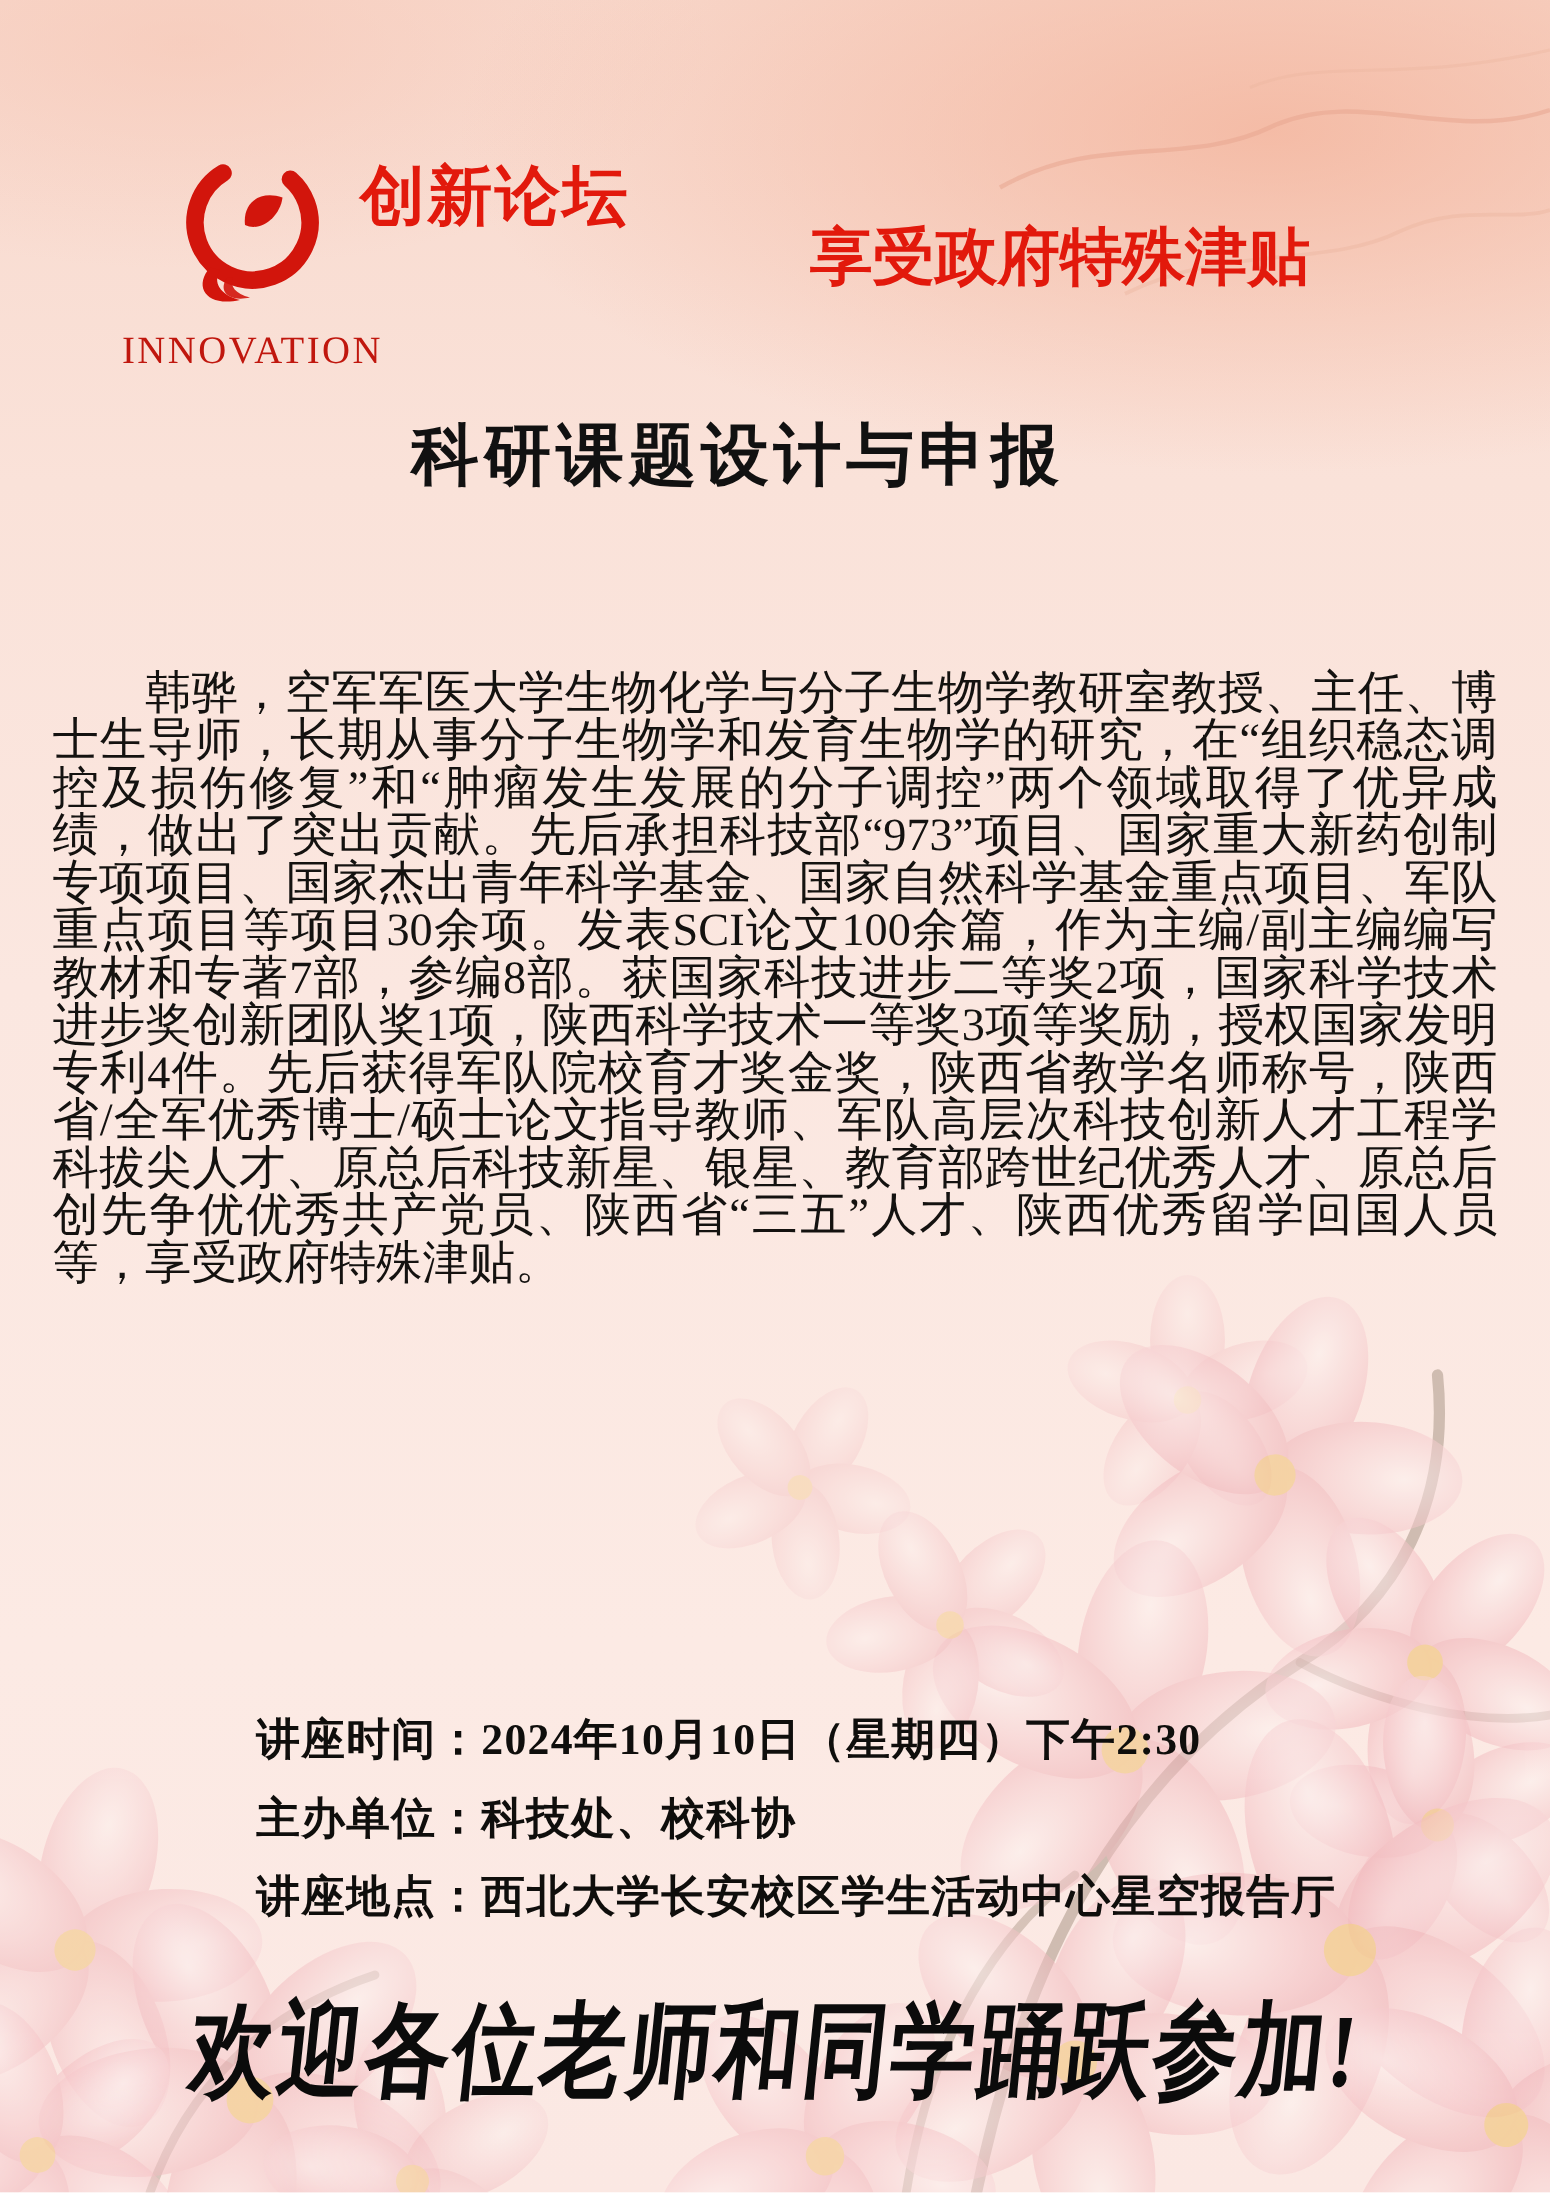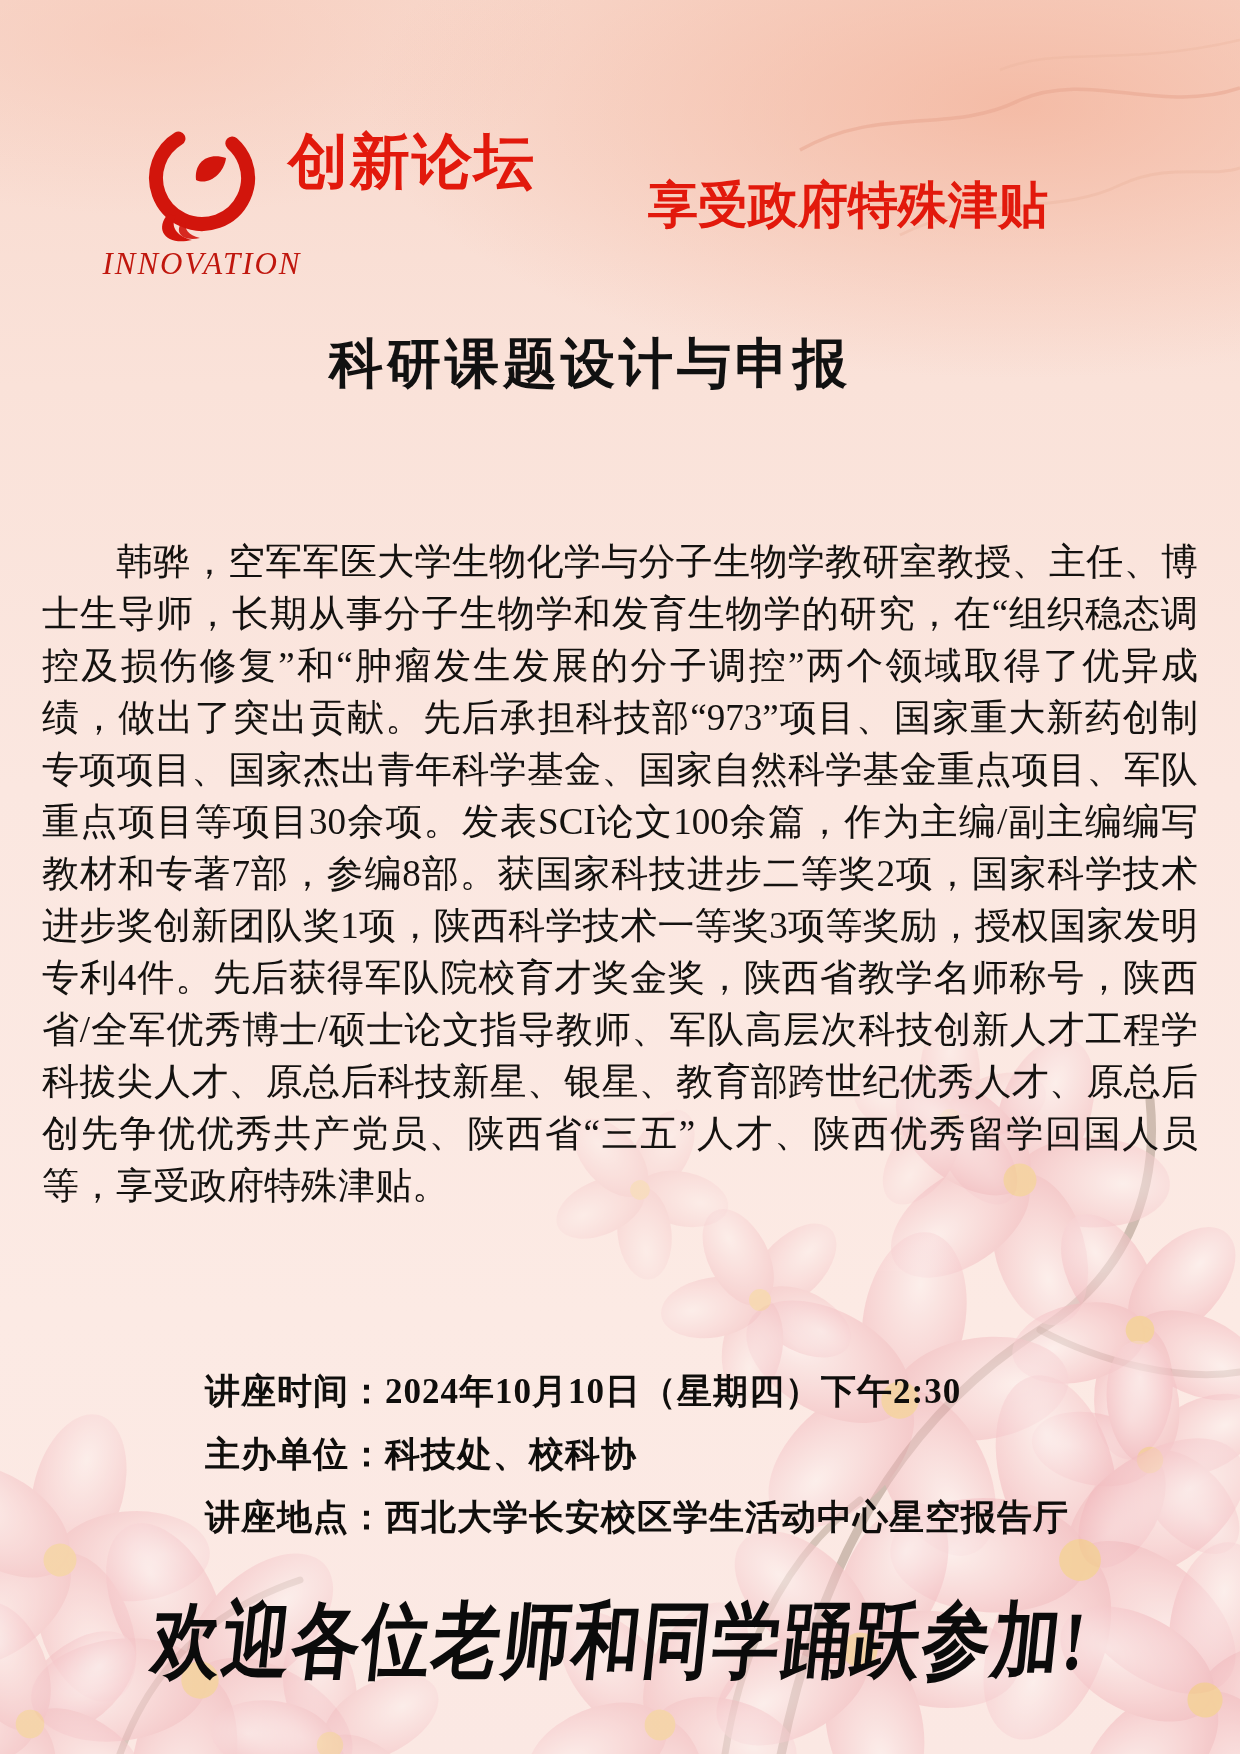--- a/index.html
+++ b/index.html
@@ -12,30 +12,29 @@
     background:
       radial-gradient(1000px 420px at 82% 6%, rgba(243,177,152,0.75), rgba(243,177,152,0) 65%),
       radial-gradient(700px 300px at 12% 2%, rgba(246,196,178,0.55), rgba(246,196,178,0) 60%),
       linear-gradient(180deg,#f8d9cd 0%,#fae2d9 22%,#fbe7e0 45%,#fceae4 75%,#fbe8e3 100%);
   }
   .bg-svg{position:absolute;inset:0;pointer-events:none;}
   
   .logo{position:absolute;left:96px;top:118px;width:212px;text-align:center;}
   .logo-mark{display:block;margin:0 auto;}
   .logo-text{
-    margin-top:0;
+    margin-top:16px;
     font-family:"Liberation Serif",serif;
     font-size:31px;letter-spacing:2px;
     color:var(--logo_red,#c0170e);
-    font-style:italic;
   }
   .forum-title{
     position:absolute;left:288px;top:122px;margin:0;
     font-family:"Liberation Sans","DejaVu Sans",sans-serif;
-    font-weight:900;font-size:60px;letter-spacing:2px;
+    font-weight:900;font-size:52px;letter-spacing:2px;
     color:var(--accent_red,#e2190c);
   }
   .lecture-number{
     position:absolute;left:648px;top:172px;
     font-family:"Liberation Sans","DejaVu Sans",sans-serif;
     font-weight:800;font-size:50px;letter-spacing:0px;
     color:var(--accent_red,#e2190c);
   }
   
   .main-title{
@@ -46,21 +45,21 @@
   }
   .guest-line{
     position:absolute;left:0;right:0;text-align:center;
     font-size:37px;font-weight:700;letter-spacing:3px;color:#111;
   }
   .guest-line.speaker{top:412px;}
   .guest-line.host{top:460px;}
   
   .bio{
     position:absolute;top:536px;left:42px;width:1156px;margin:0;
-    font-size:37px;line-height:52px;
+    font-size:37px;line-height:38px;
     text-align:justify;text-justify:inter-ideograph;
     text-indent:74px;
     color:#141210;
   }
   
   .details{position:absolute;top:1360px;left:205px;}
   .detail-line{
     font-size:35px;font-weight:700;line-height:63px;
     letter-spacing:1px;color:#0f0e0c;white-space:nowrap;
   }

